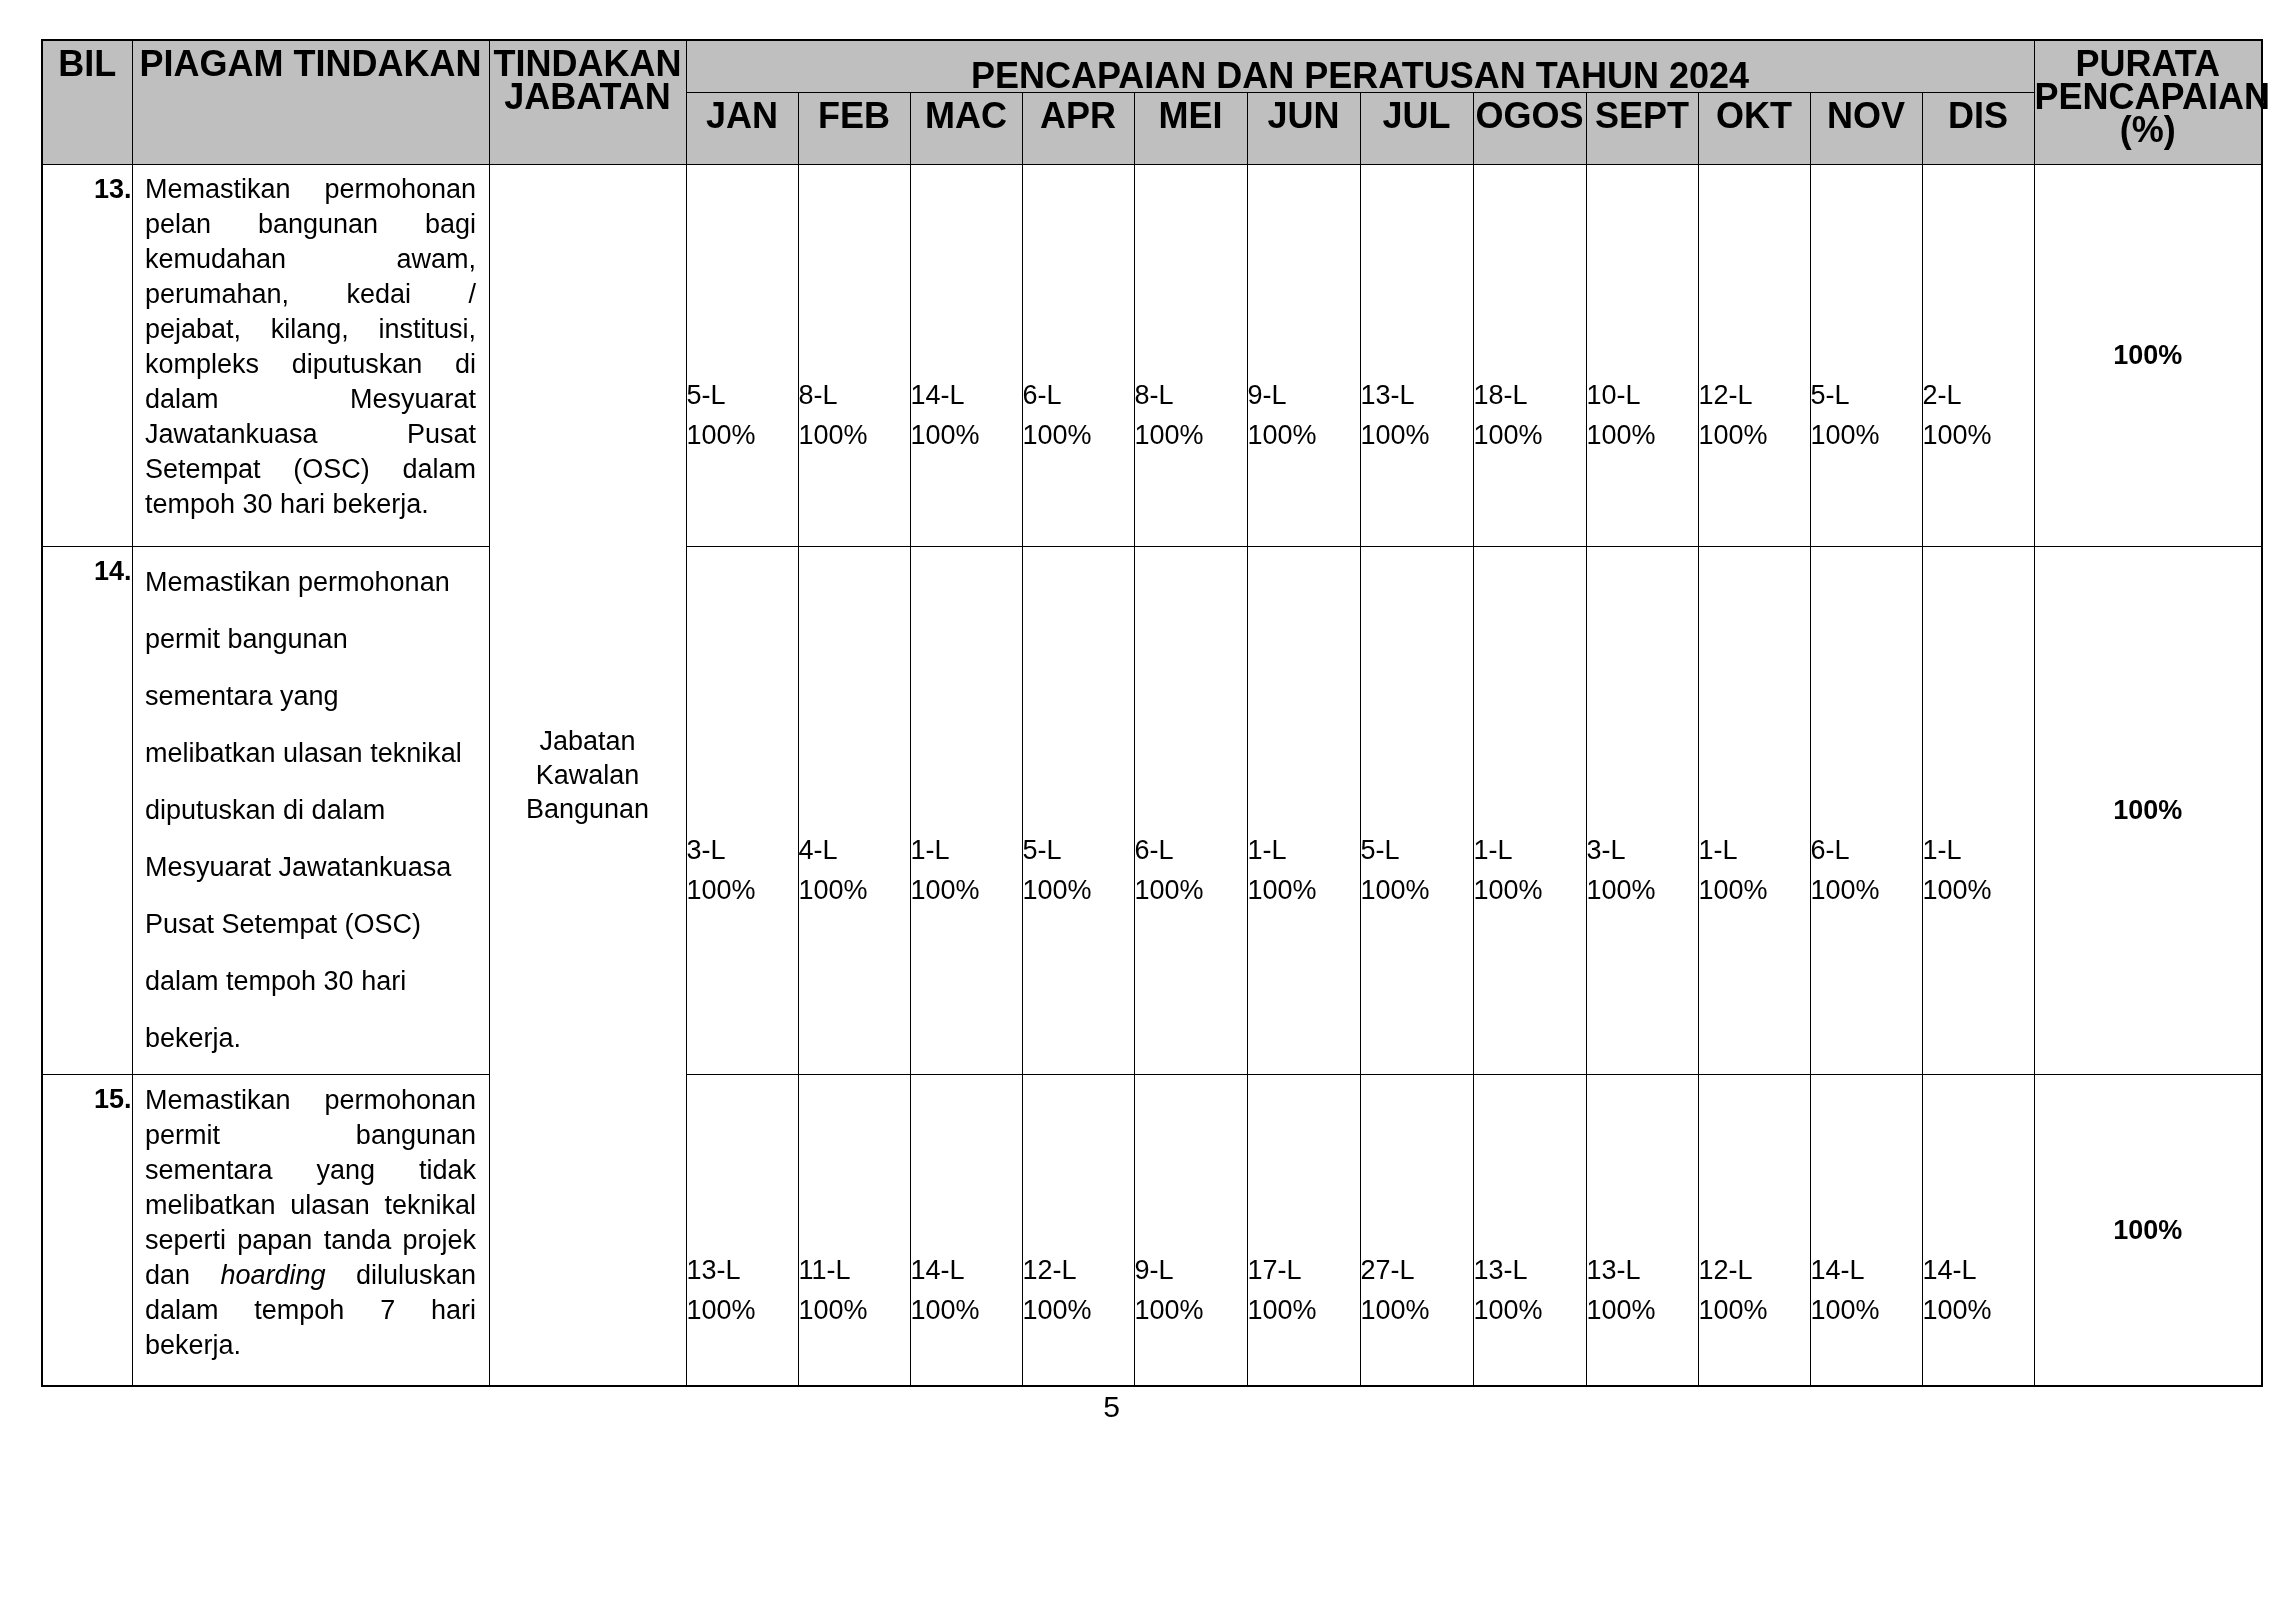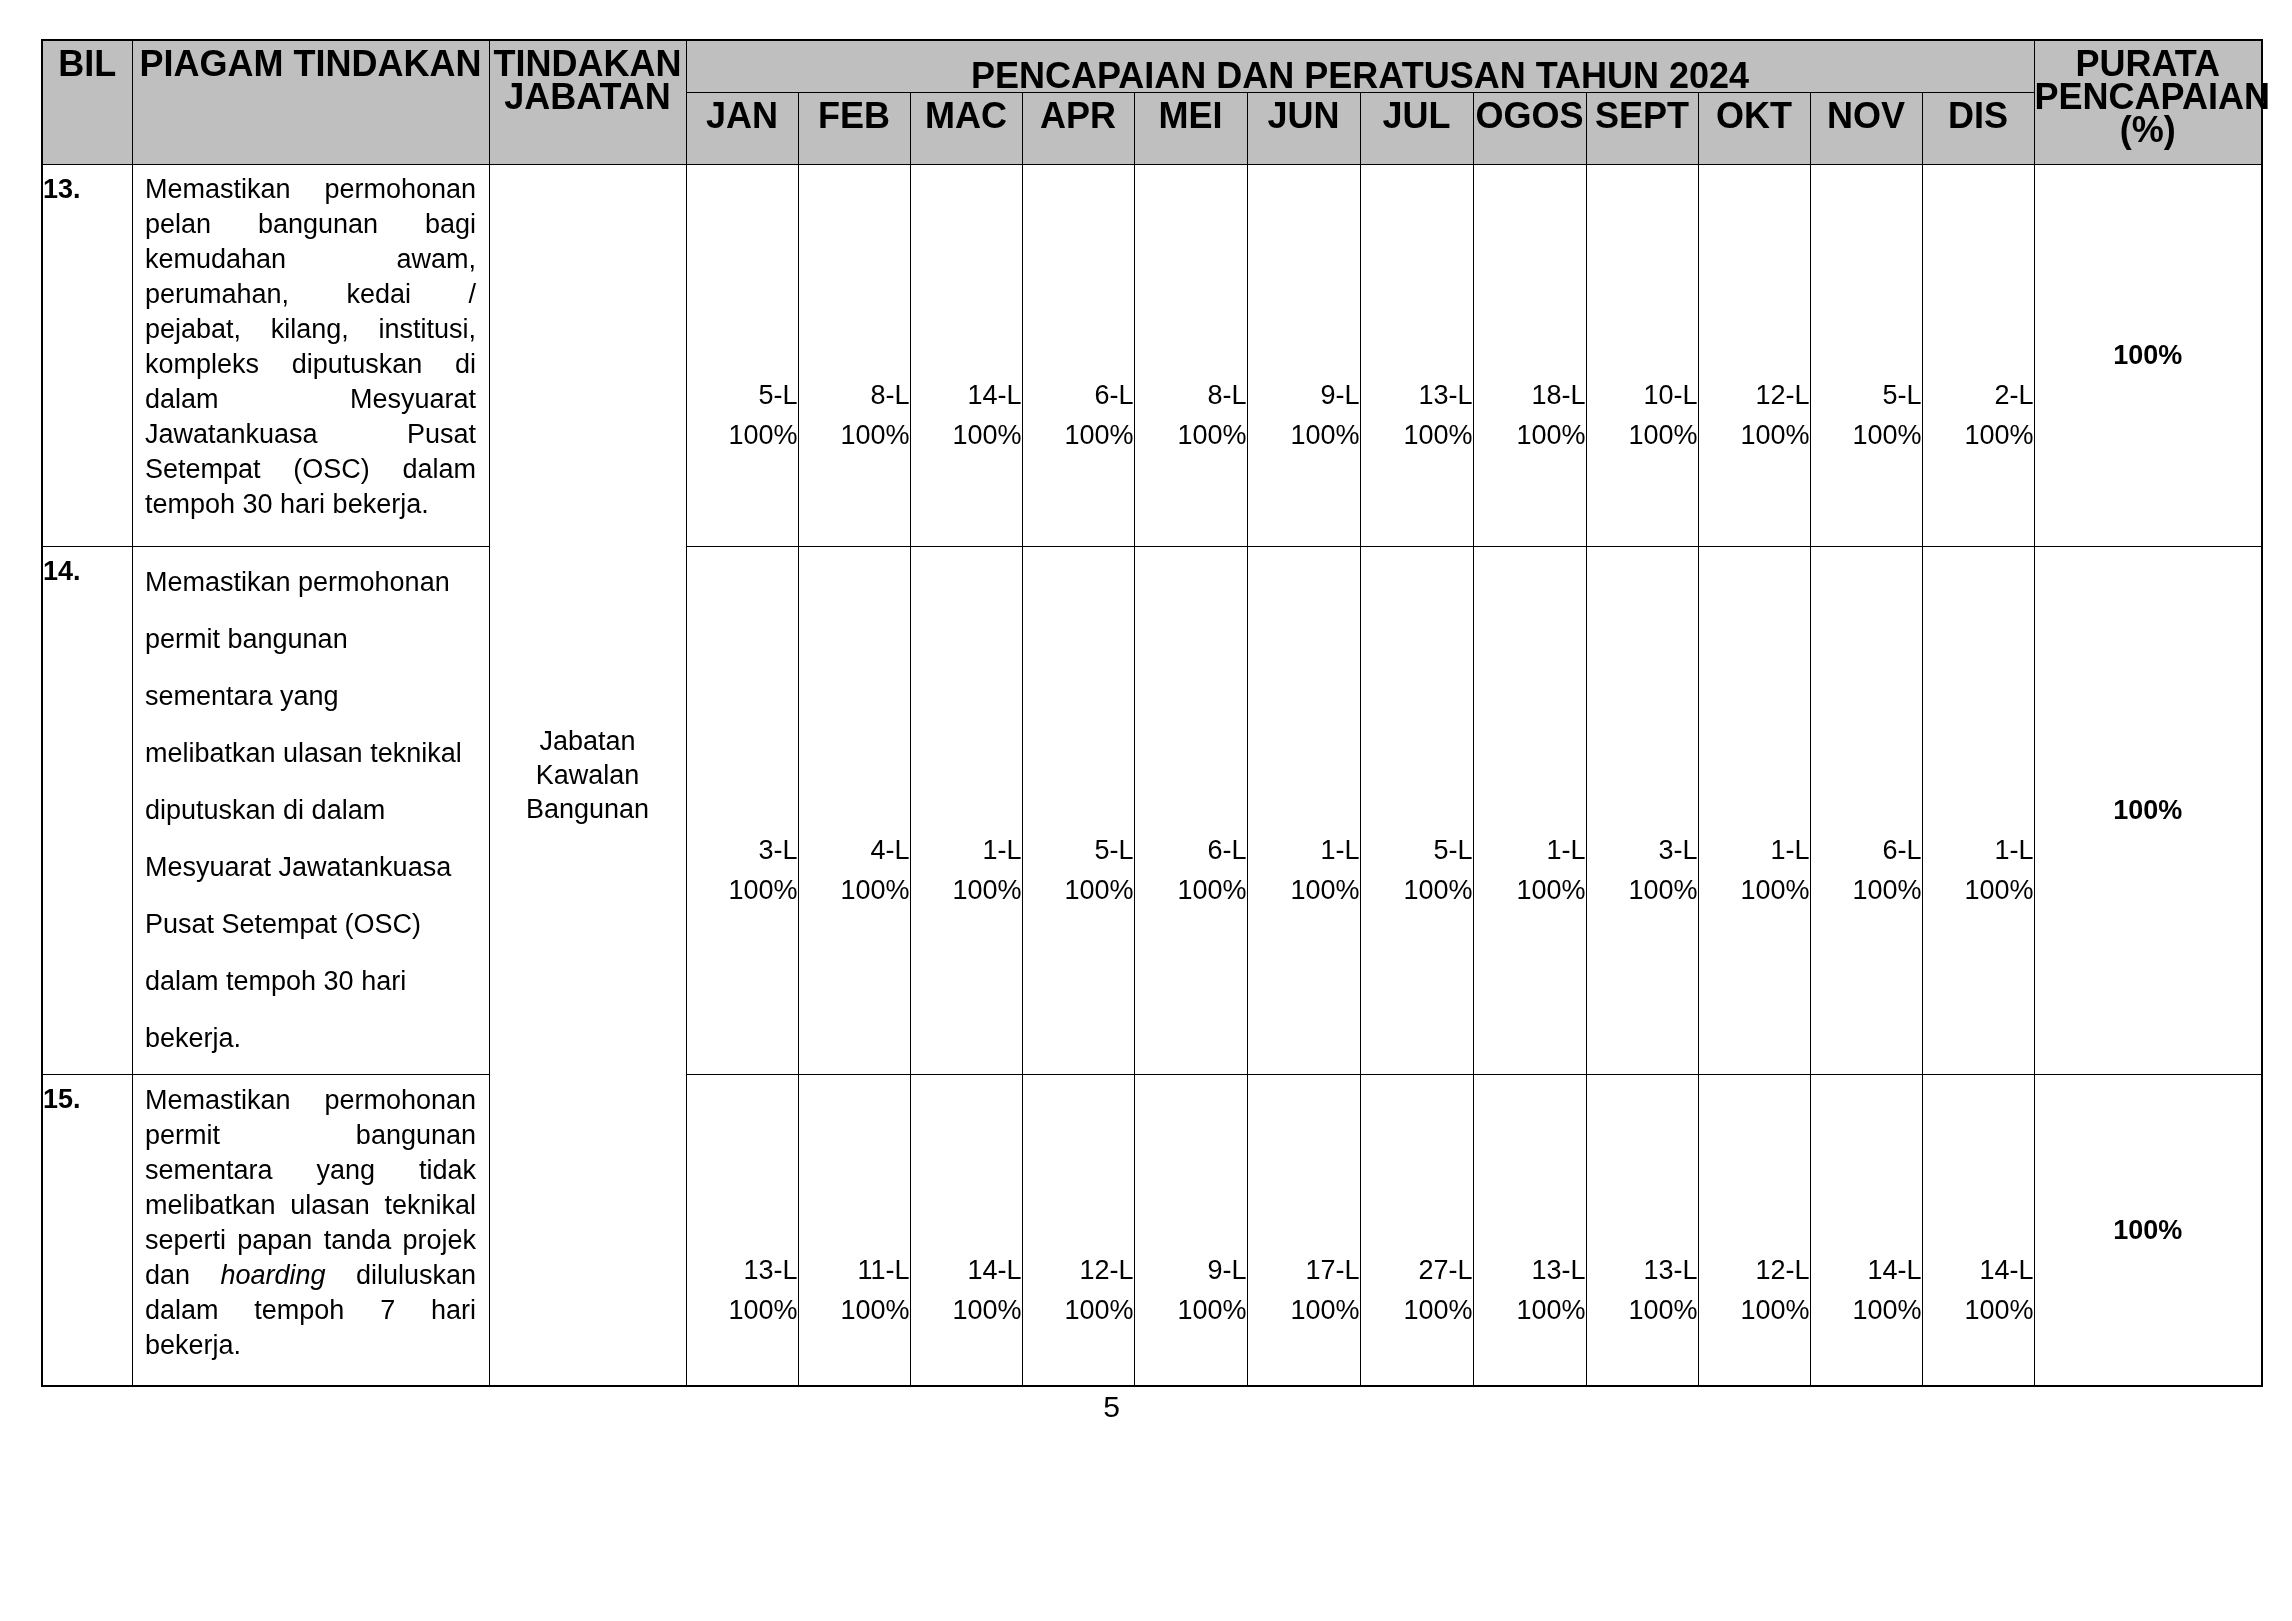--- a/index.html
+++ b/index.html
@@ -19,31 +19,31 @@
     font-weight:bold; font-size:36px; line-height:33px;
     text-align:center; vertical-align:top; padding-top:6.3px;
   }
   th.title-cell { vertical-align:middle; padding:18px 0 0 0; height:35px; }
   tr.months-row { height:72px;margin-top:25px; }
   tr.row-13 { height:382px; }
   tr.row-14 { height:383px; }
   tr.row-15 { height:311px; }
   td { background:#ffffff; font-size:27px; }
   td.bil-cell {
-    font-weight:bold; text-align:left; vertical-align:top; padding-top:9px;
+    font-weight:bold; text-align:right; vertical-align:top; padding-top:9px;
   }
   td.charter-cell {
     vertical-align:top; padding:7.2px 12.5px; line-height:35px; text-align:justify;margin-left:32px;
   }
   tr.row-14 td.charter-cell { line-height:57px; text-align:left; }
   td.dept-cell {
     text-align:center; vertical-align:middle; line-height:34px;
   }
   td.val-cell {
-    text-align:right; vertical-align:middle; line-height:40px; padding-top:119px;
+    text-align:left; vertical-align:middle; line-height:40px; padding-top:119px;
   }
   td.avg-cell {
     text-align:center; vertical-align:middle; font-weight:bold;
   }
   .pre { white-space:pre-line; }
   .page-number {
     position:absolute; top:1390px; left:1089px; width:45px;
     text-align:center; font-size:30px;
   }
   i { font-style:italic; }

